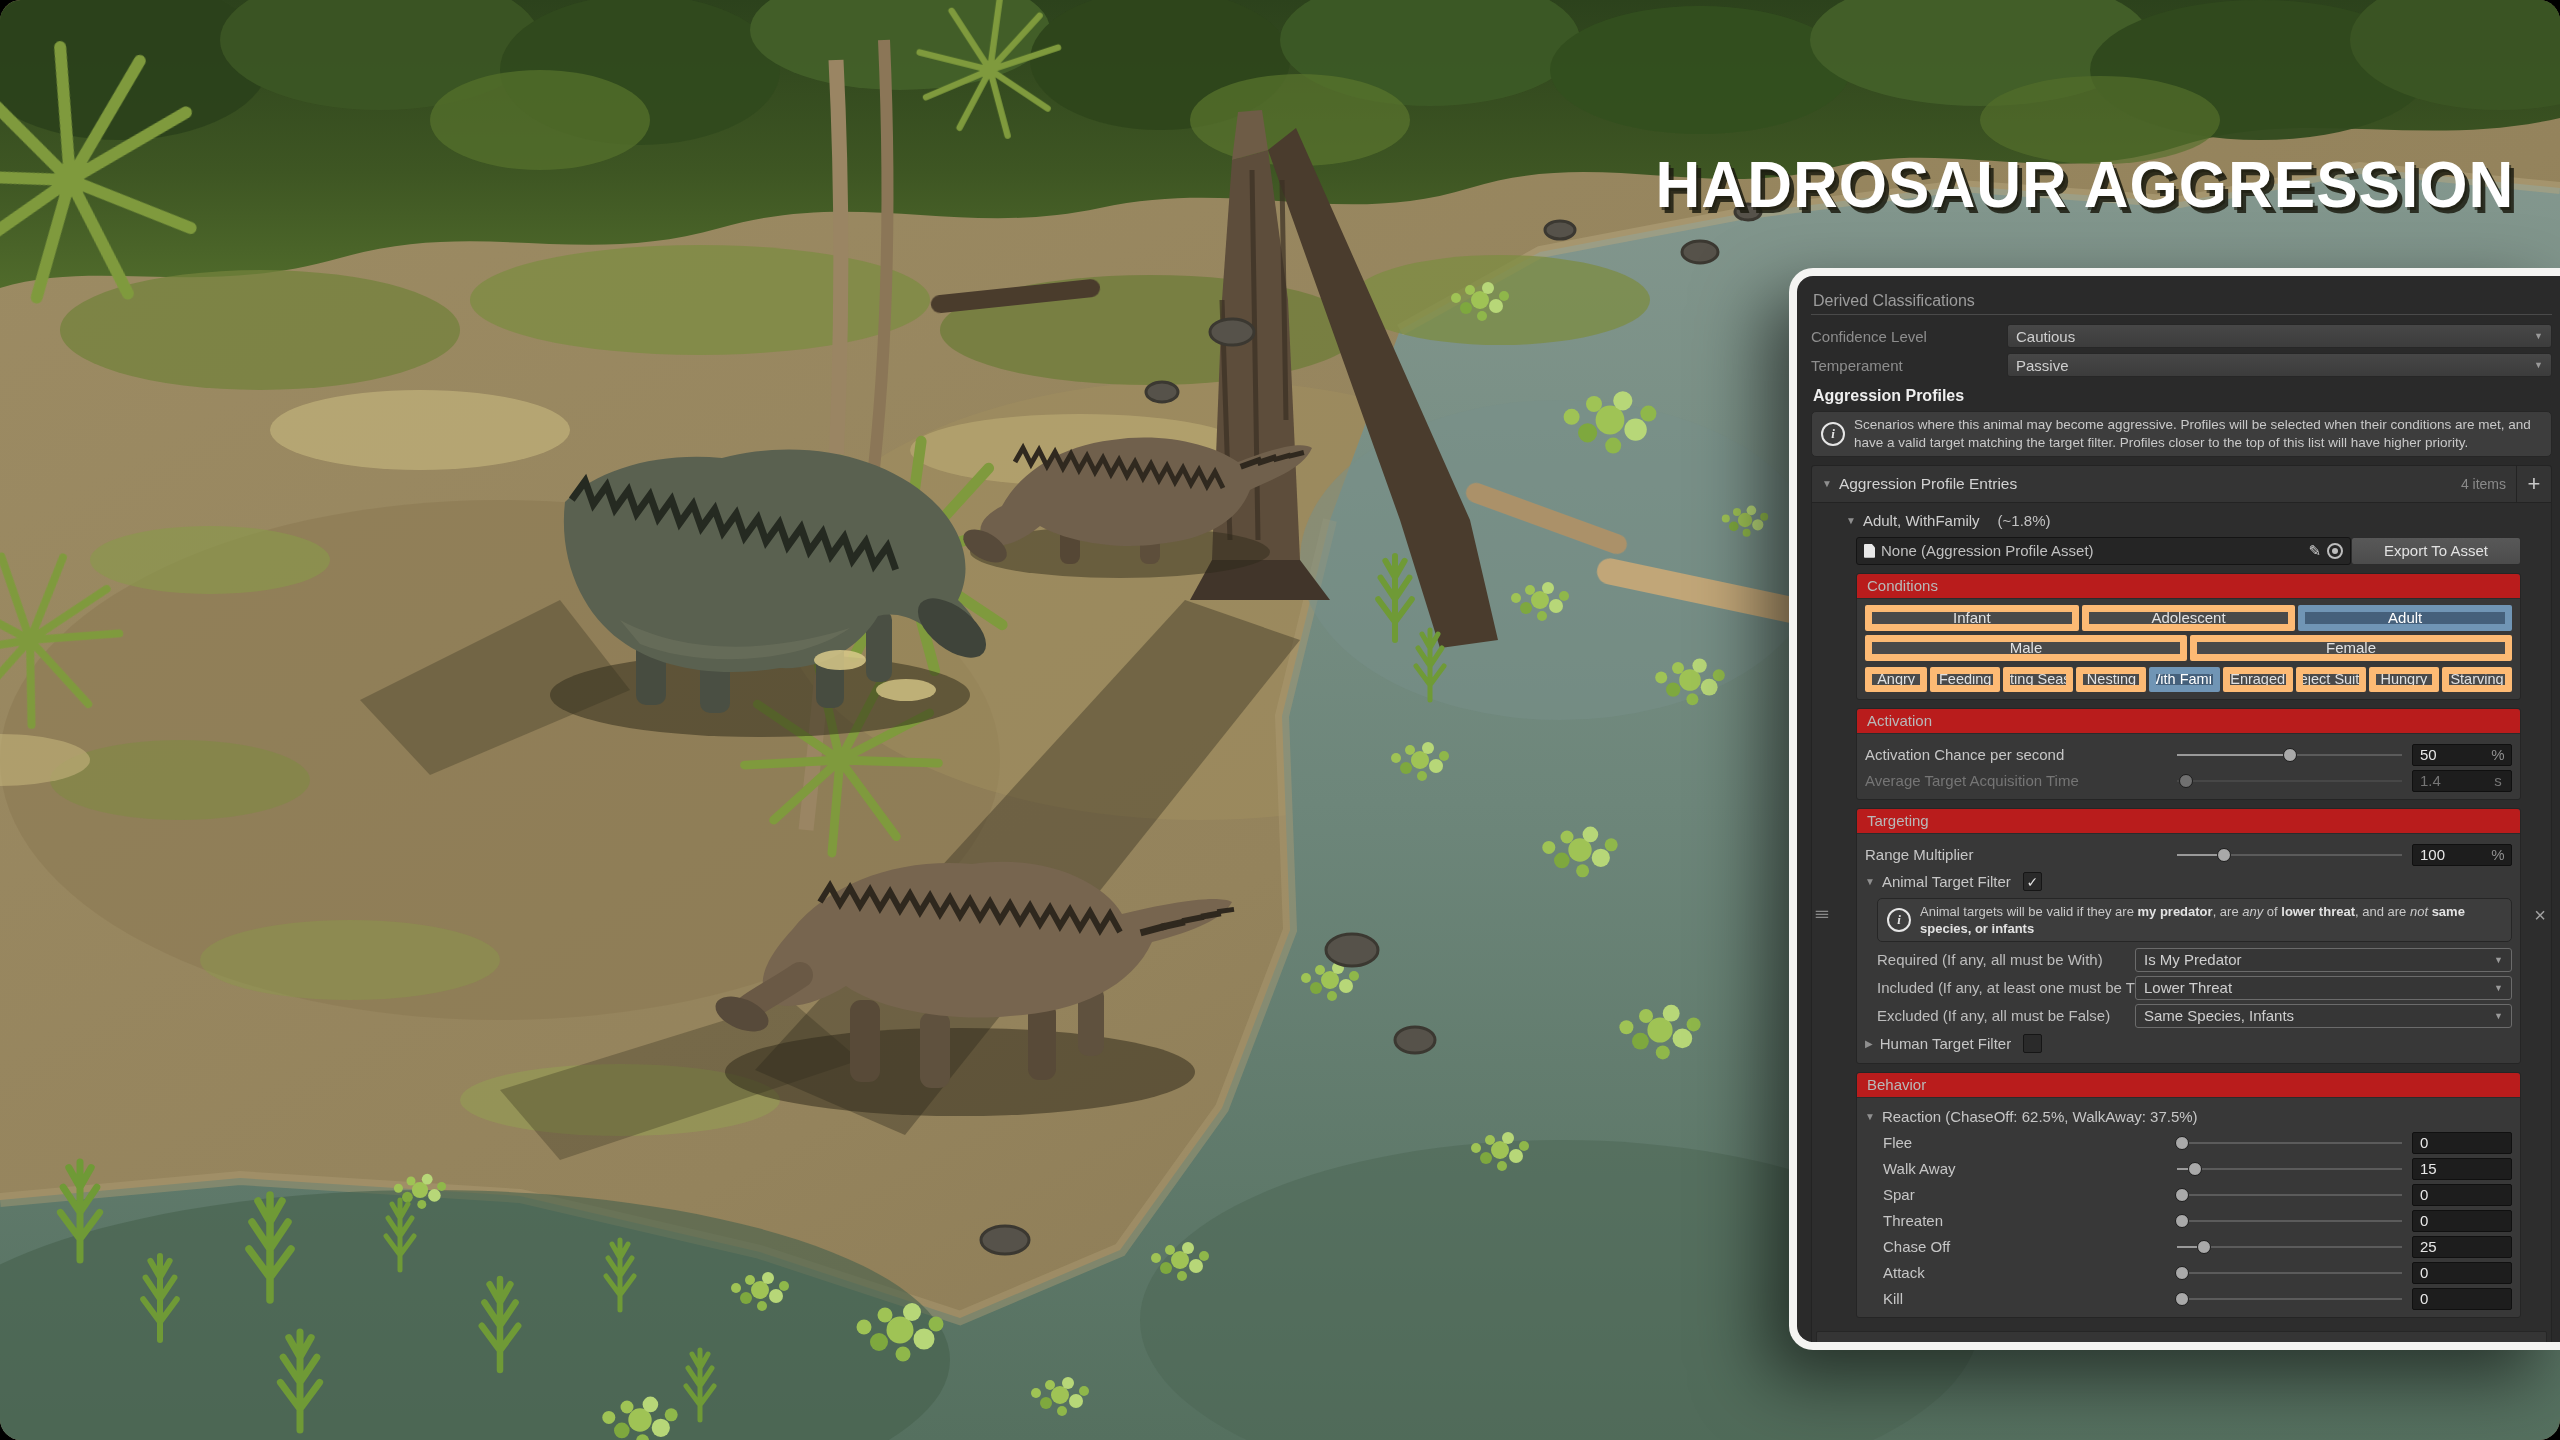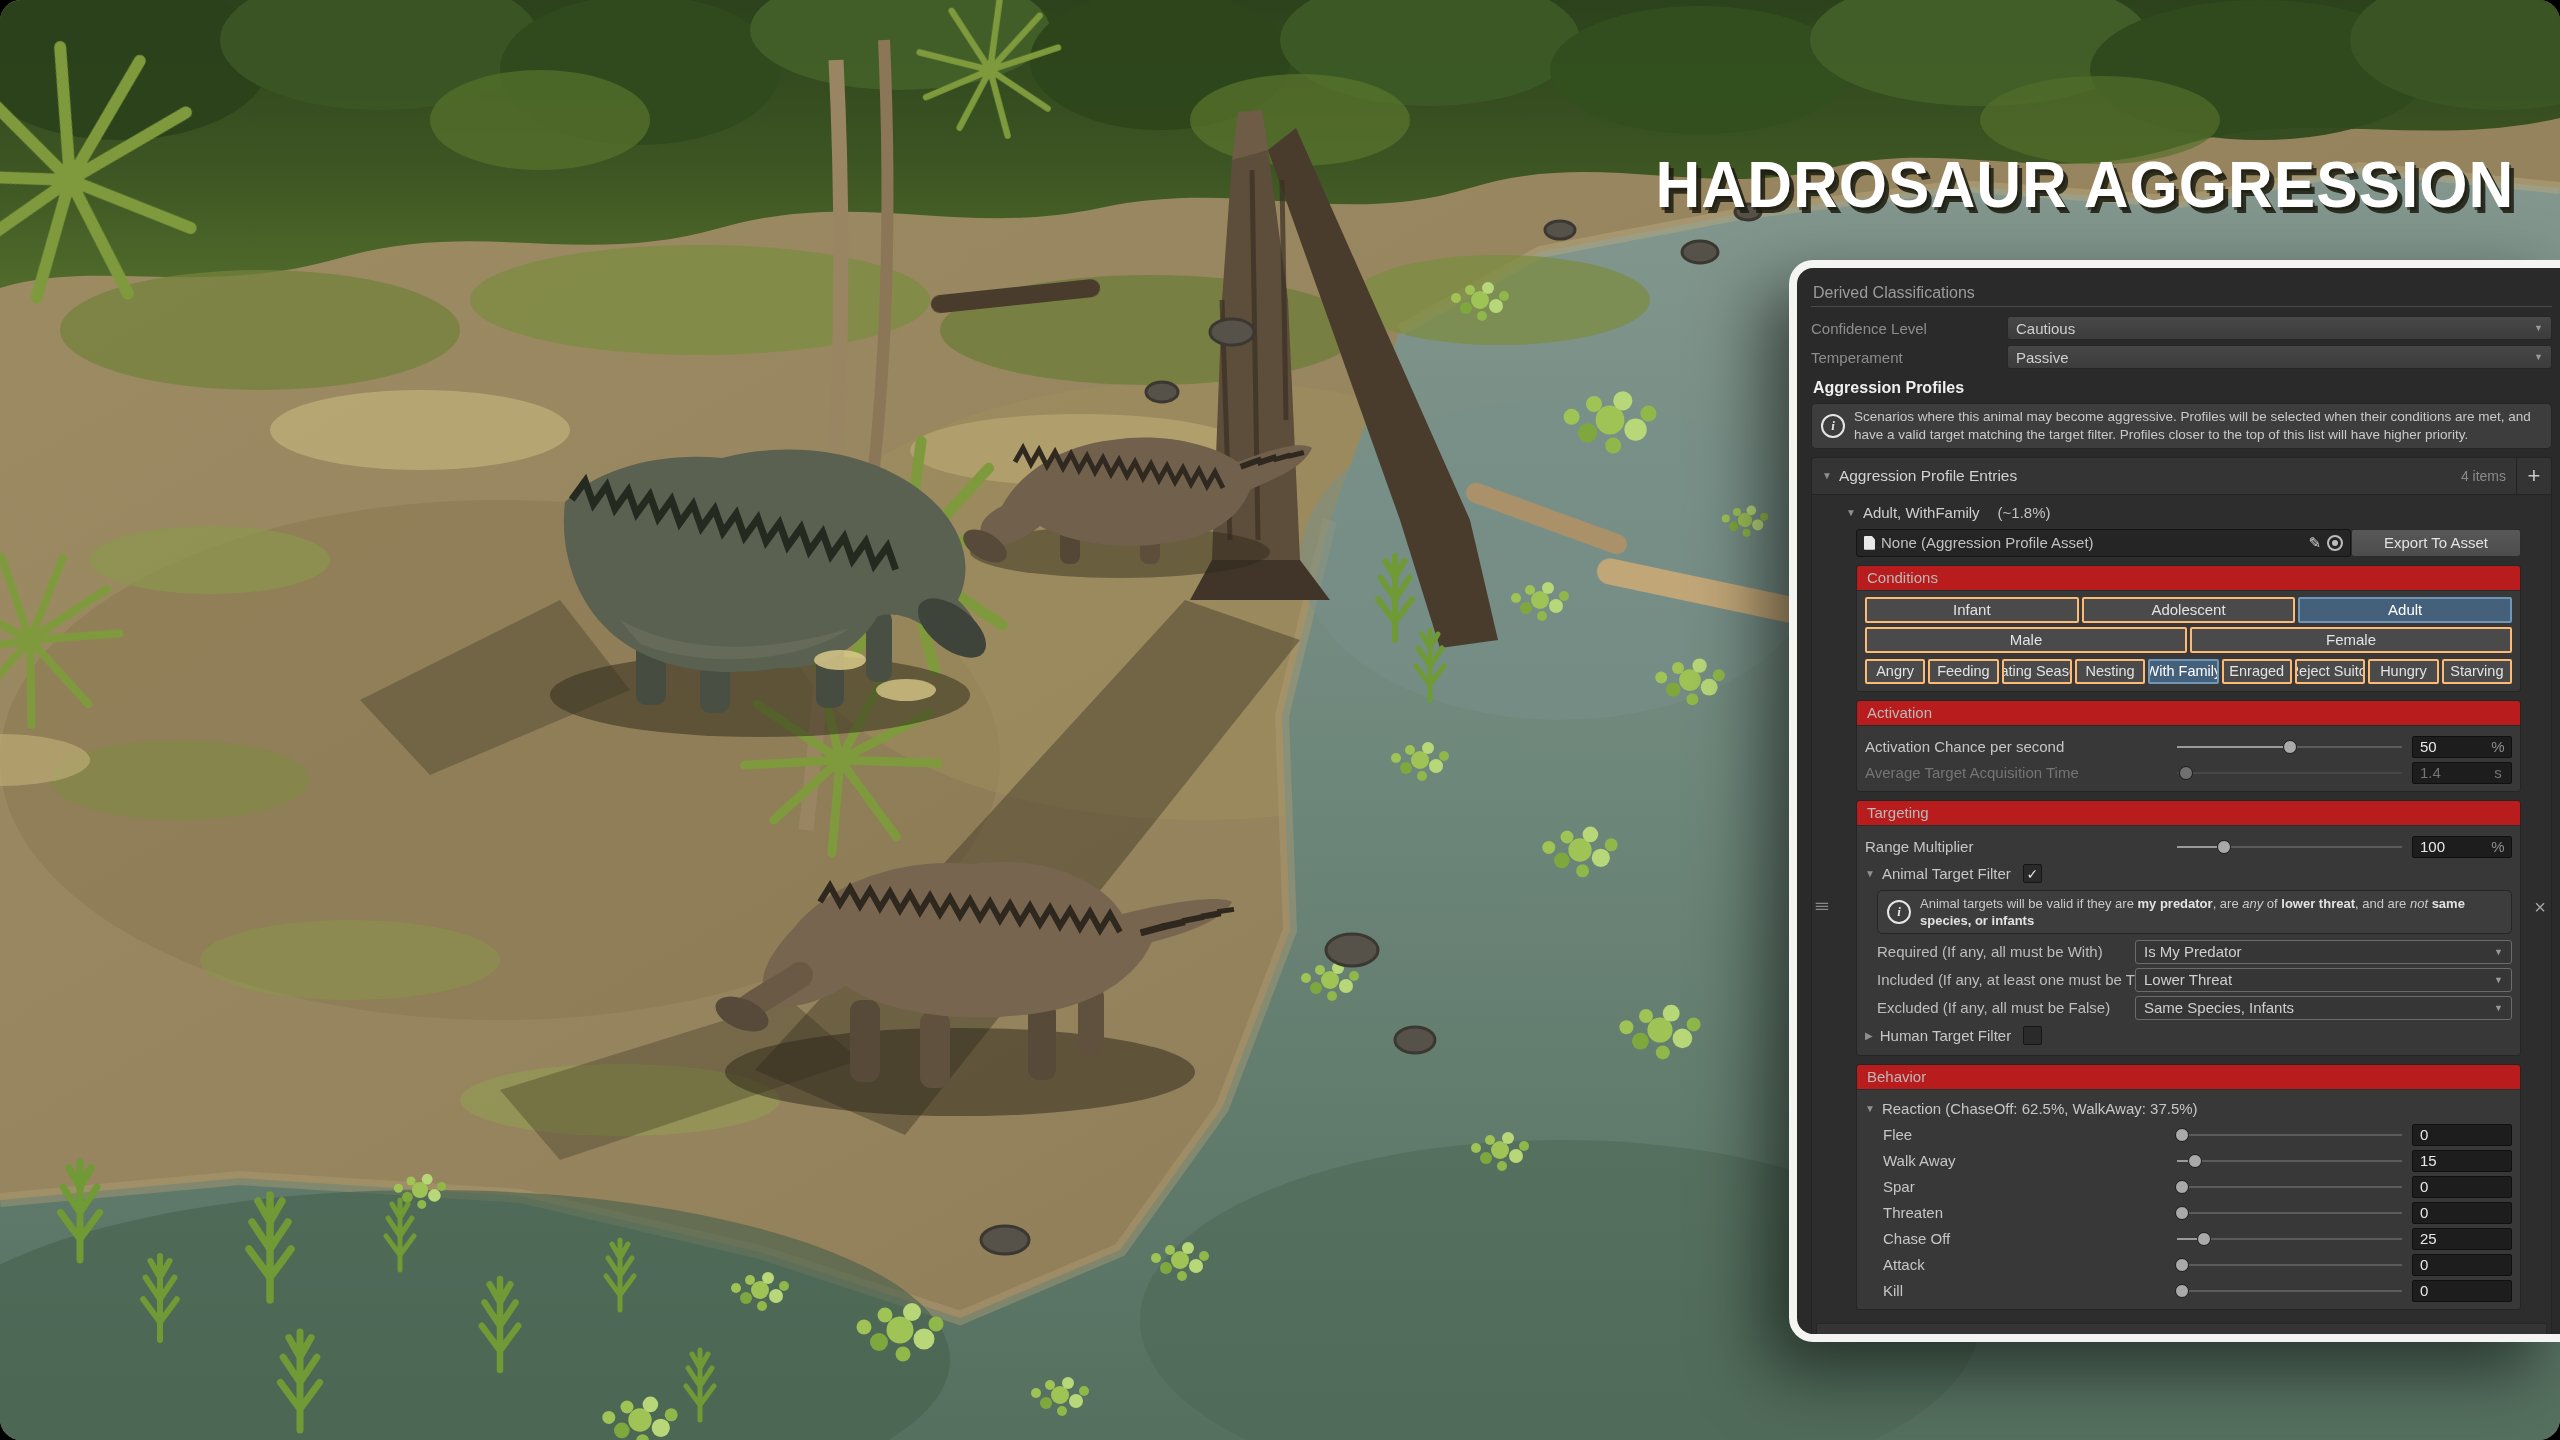--- a/index.html
+++ b/index.html
@@ -6,21 +6,21 @@
   #viewport{position:relative;width:2560px;height:1440px;overflow:hidden;
     font-family:"Liberation Sans",sans-serif;border-radius:21px;}
   #scene{position:absolute;left:0;top:0;}
 
   
   #big-title{position:absolute;top:148px;right:46px;font-size:64px;font-weight:bold;
     color:#ffffff;letter-spacing:1px;transform:scaleX(.97);transform-origin:right center;
     text-shadow:5px 6px 0 rgba(28,28,16,.85), 2px 3px 0 rgba(28,28,16,.6);}
 
   
-  #panel{position:absolute;left:1789px;top:260px;width:771px;height:1082px;box-sizing:border-box;
+  #panel{position:absolute;left:1789px;top:268px;width:771px;height:1082px;box-sizing:border-box;
     background:#2a2a2a;border:8px solid #f4f4f2;border-right:none;border-radius:24px 0 0 24px;
     box-shadow:-24px 28px 70px rgba(0,0,0,.55);color:#c4c4c4;font-size:15px;}
   #panel-inner{position:absolute;inset:0;padding:8px 8px 6px 14px;overflow:hidden;}
 
   .sec-label{color:#9c9c9c;font-size:16px;margin:8px 2px 4px;}
   .rule{border-top:1px solid #4a4a4a;margin:0 0 9px;}
   .prop-row{display:flex;align-items:center;height:24px;margin-bottom:5px;}
   .prop-row .lbl{width:196px;color:#8d8d8d;}
   .dd{flex:1;height:24px;display:flex;align-items:center;box-sizing:border-box;
     background:linear-gradient(#474747,#3c3c3c);border:1px solid #272727;border-radius:3px;
@@ -69,21 +69,21 @@
     border:1px solid #2c2c2c;border-radius:3px;color:#e2e2e2;display:flex;align-items:center;
     justify-content:center;}
 
   .gbox{margin-top:8px;background:#383838;border:1px solid #252525;border-radius:3px;}
   .gbox-h{height:24px;line-height:24px;padding-left:10px;color:#b9b9b9;border-bottom:1px solid #2b2b2b;
     background:#b91c1c;border-radius:3px 3px 0 0;}
   .gbox-b{padding:6px 8px 7px;}
 
   .btn-row{display:flex;gap:3px;}
   .btn{flex:1;height:26px;box-sizing:border-box;display:flex;align-items:center;justify-content:center;
-    background:#4a4a4a;border:2px solid #fdba74;border-radius:2px;color:#e2e2e2;
+    background:#4a4a4a;border:7px solid #fdba74;border-radius:2px;color:#e2e2e2;
     overflow:hidden;white-space:nowrap;min-width:0;}
   .btn.sel{background:#45607b;border-color:#7095b5;color:#fff;}
   .sex-row{margin-top:4px;}
   .tag-row{margin-top:6px;}
   .tag-row .btn{height:25px;font-size:14.5px;padding:0 10px;}
   .btn.narrow{flex:.78;}
 
   .sl-row{display:flex;align-items:center;height:22px;margin-top:4px;}
   .sl-row .lbl{width:310px;color:#c6c6c6;overflow:hidden;white-space:nowrap;}
   .slider{position:relative;flex:1;height:22px;margin:0 10px 0 2px;}

